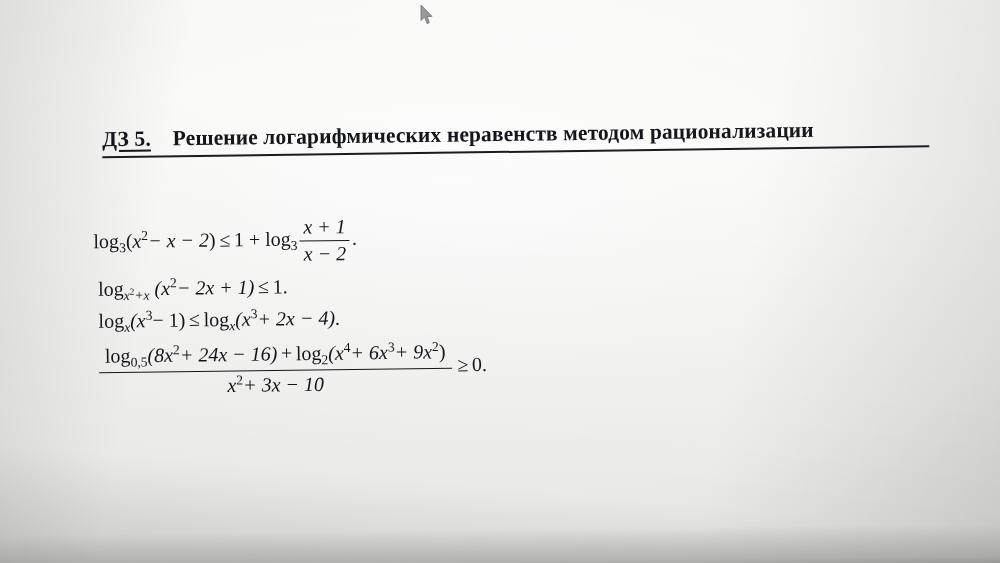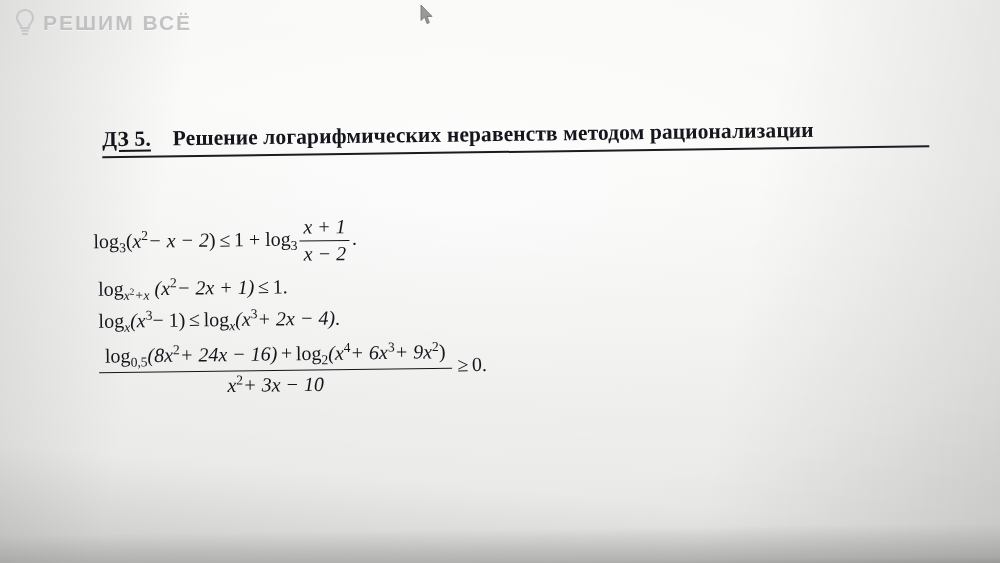--- a/index.html
+++ b/index.html
@@ -191,30 +191,20 @@
         <span class="bar"></span>
         <span class="den"><span class="mi">x</span><span class="sup">2</span><span class="mi">+ 3x − 10</span></span>
       </span><span class="op">≥</span><span>0.</span>
     </div>
 
   </div>
 
   <div id="shade"></div>
   <div id="bottomedge"></div>
 
-  <div id="watermark">
-    <span class="bulb">
-      <svg width="22" height="30" viewBox="0 0 22 30">
-        <path d="M11 2 C6 2 3 5.6 3 10 C3 13.2 5 15 6.3 16.8 C7.1 17.9 7.3 19 7.3 20 L14.7 20 C14.7 19 14.9 17.9 15.7 16.8 C17 15 19 13.2 19 10 C19 5.6 16 2 11 2 Z" fill="none" stroke="#c2c2c4" stroke-width="2.1"></path>
-        <rect x="7.4" y="21.6" width="7.2" height="2.1" fill="#c2c2c4"></rect>
-        <rect x="8.2" y="25" width="5.6" height="2.1" fill="#c2c2c4"></rect>
-      </svg>
-    </span>
-    <span class="wmtext">РЕШИМ ВСЁ</span>
-  </div>
 
   <span id="cursor">
     <svg width="14" height="22" viewBox="0 0 14 22">
       <path d="M1 1 L1 16.5 L4.6 13 L7 19.6 L9.4 18.6 L7 12.4 L12 12.4 Z" fill="#9a9a9c" stroke="#6e6e70" stroke-width="0.8"></path>
     </svg>
   </span>
 
 </div>
 
 </body></html>

